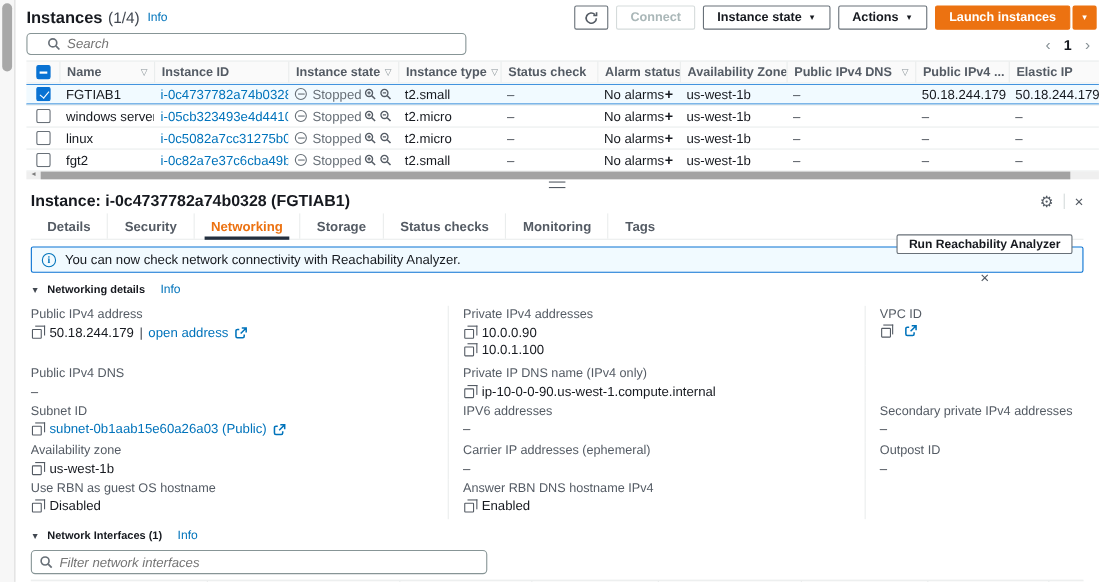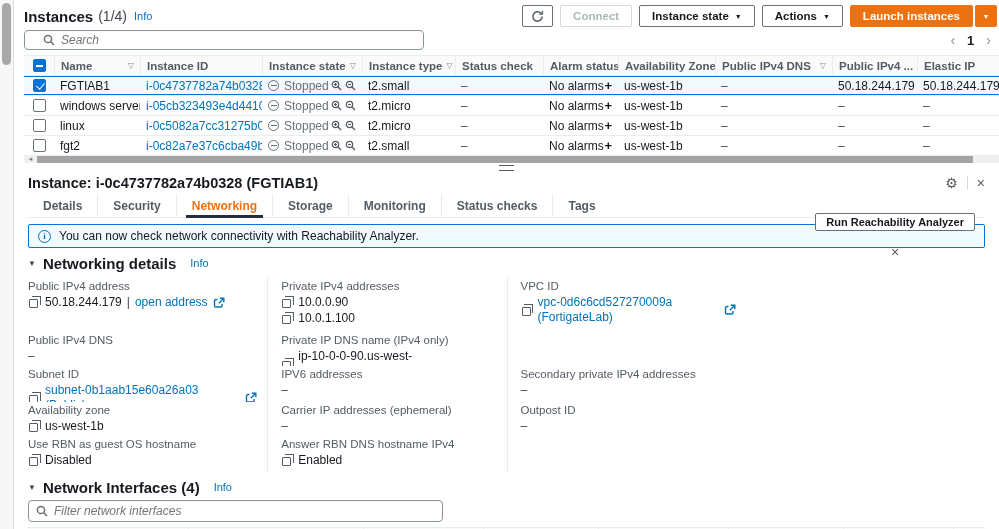--- a/index.html
+++ b/index.html
@@ -90,23 +90,23 @@
   .banner { margin-top: 6px; height: 24px; background: #f1faff; border: 1px solid #0972d3; border-radius: 2px;
          display: flex; align-items: center; padding: 0 9px; gap: 8px; }
   .icon-info { width: 13px; height: 13px; border: 1.3px solid #0073bb; border-radius: 50%; color: #0073bb;
          font-size: 9px; font-weight: bold; display: flex; align-items: center; justify-content: center; flex: none; font-family: "Liberation Serif", serif; }
   .banner-text { font-size: 12px; }
   .banner-right { margin-left: auto; display: flex; align-items: center; gap: 14px; flex-direction: column; }
   .btn.small { height: 18px; font-size: 11px; padding: 0 10px; }
 
   .sec-head { display: flex; align-items: center; gap: 7px; margin-top: 8px; height: 14px; }
   .sec-caret { font-size: 8px; color: #414750; }
-  .sec-title { font-weight: bold; font-size: 15px; }
-
-  .nd-grid { display: grid; grid-template-columns: 1fr 1fr 1fr 1fr; grid-template-rows: 54px 34px 36px 34px 36px;
+  .sec-title { font-weight: bold; font-size: 10px; }
+
+  .nd-grid { display: grid; grid-template-columns: 1fr 1fr; grid-template-rows: 54px 34px 36px 34px 36px;
          grid-auto-flow: column; margin-top: 8px; }
   .gcell { padding: 2px 10px 0 0; overflow: hidden; }
   .gcell.bl { border-left: 1px solid #eaeded; padding-left: 13px; }
   .flabel { color: #545b64; font-size: 11.5px; margin-bottom: 3px; }
   .fval { display: flex; align-items: center; font-size: 12px; gap: 0; line-height: 15px; }
   .fval + .fval { margin-top: 1px; }
   .icon-copy { display: inline-block; width: 9px; height: 9px; border: 1.2px solid #545b64; border-radius: 1px;
          position: relative; flex: none; margin: 2px 7px 0 1px; cursor: pointer; }
   .icon-copy::before { content: ""; position: absolute; top: -3.6px; left: 1.6px; width: 8px; height: 8px;
          border-top: 1.2px solid #545b64; border-right: 1.2px solid #545b64; }
@@ -393,22 +393,22 @@
           <span class="vr"></span>
           <span class="ic-btn">×</span>
         </span>
       </div>
 
       <div class="tabs">
         <span class="tab">Details</span>
         <span class="tab">Security</span>
         <span class="tab active">Networking</span>
         <span class="tab">Storage</span>
+        <span class="tab">Status checks</span>
         <span class="tab">Monitoring</span>
-        <span class="tab">Status checks</span>
         <span class="tab">Tags</span>
       </div>
 
       <div class="banner">
         <span class="icon-info">i</span>
         <span class="banner-text">You can now check network connectivity with Reachability Analyzer.</span>
         <span class="banner-right">
           <button class="btn small">Run Reachability Analyzer</button>
           <span class="ic-btn">×</span>
         </span>
@@ -496,42 +496,41 @@
           <div class="fval">
               <span class="icon-copy"></span>
               <span>Enabled</span>
             </div>
         </div>
 
         <div class="gcell bl">
           <div class="flabel">VPC ID</div>
           <div class="fval">
             <span class="icon-copy"></span>
-            <a class="link">vpc-0d6c6cd527270009a (FortigateLab)</a>
             <svg class="ext-svg" width="12" height="12" viewBox="0 0 12 12">
                 <path d="M4.5 2.5H2.8A1.3 1.3 0 0 0 1.5 3.8v4.9A1.3 1.3 0 0 0 2.8 10h4.9A1.3 1.3 0 0 0 9 8.7V7" fill="none" stroke="#0073bb" stroke-width="1.4"></path>
                 <path d="M6.8 1.2h4v4M10.6 1.4L5.8 6.2" fill="none" stroke="#0073bb" stroke-width="1.4"></path>
               </svg>
           </div>
         </div>
         <div class="gcell bl"></div>
         <div class="gcell bl">
           <div class="flabel">Secondary private IPv4 addresses</div>
           <div class="fval dash">–</div>
         </div>
         <div class="gcell bl">
           <div class="flabel">Outpost ID</div>
           <div class="fval dash">–</div>
         </div>
         <div class="gcell bl"></div>
       </div>
 
       <div class="sec-head">
         <span class="sec-caret">▼</span>
-        <span class="sec-title">Network Interfaces (4)</span>
+        <span class="sec-title">Network Interfaces (1)</span>
         <span class="info-link">Info</span>
       </div>
 
       <div class="filter-box">
         <svg width="12" height="12" viewBox="0 0 12 12">
             <circle cx="5" cy="5" r="3.6" fill="none" stroke="#687078" stroke-width="1.5"></circle>
             <line x1="7.8" y1="7.8" x2="11" y2="11" stroke="#687078" stroke-width="1.6"></line>
           </svg>
         <input placeholder="Filter network interfaces" style="">
       </div>

